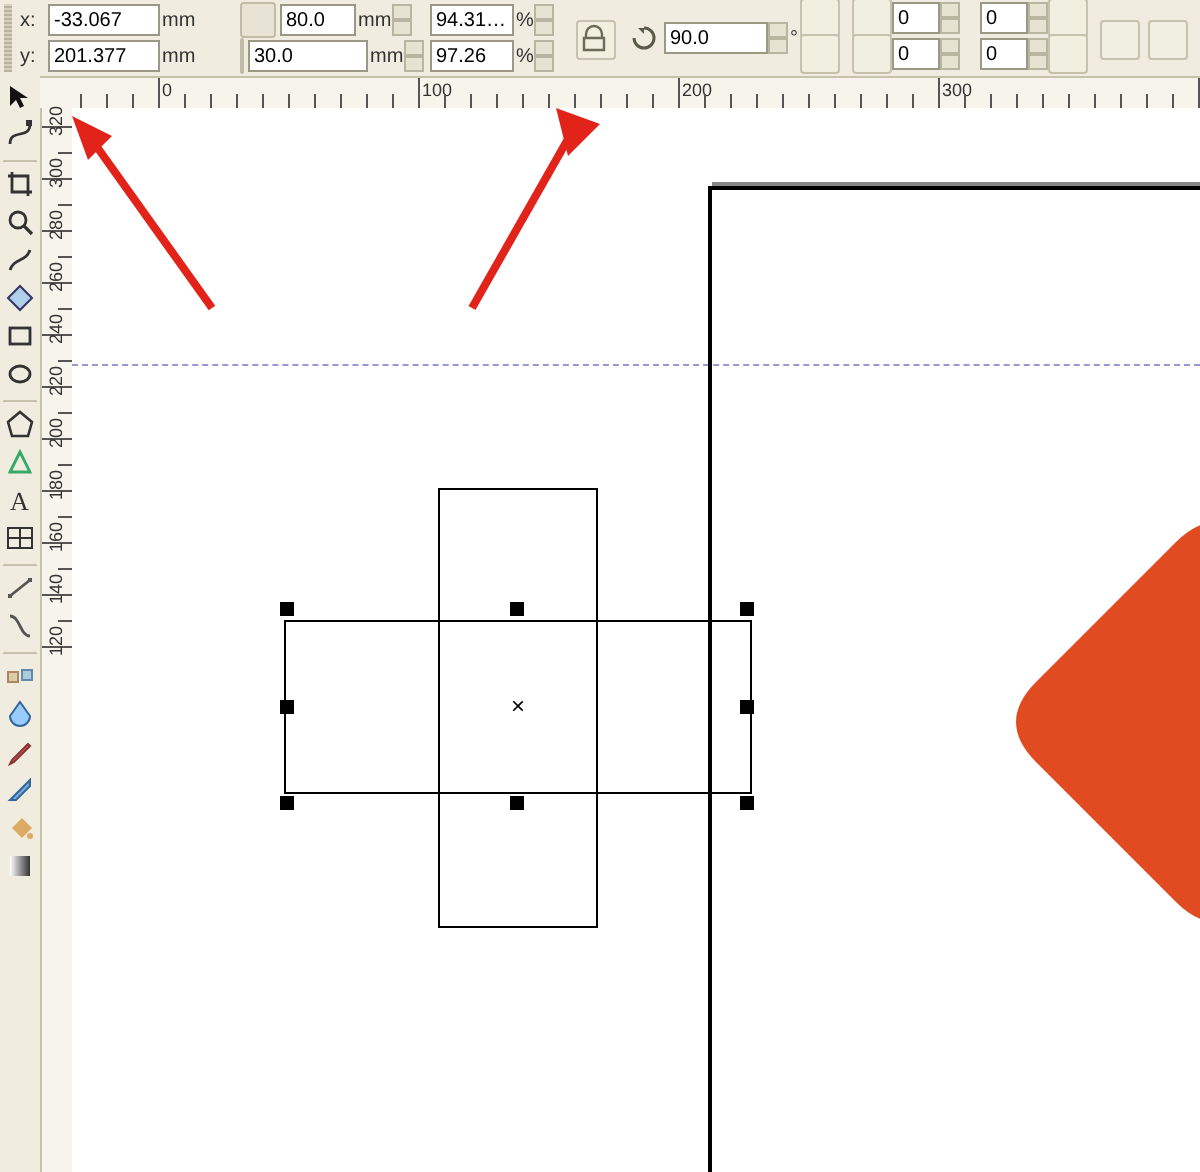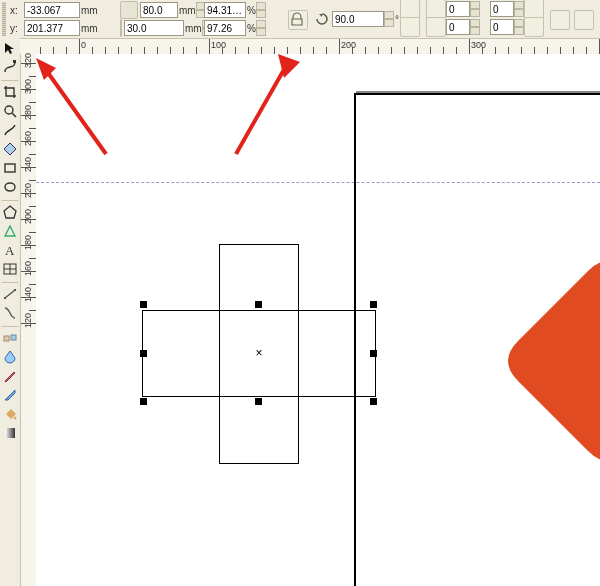--- a/index.html
+++ b/index.html
@@ -88,21 +88,21 @@
         <span class="pb-spin"></span>
       </div>
       <div class="pb-row">
         <span class="pb-icon"></span>
         <input class="pb-field" style="width: 60px; margin-left: 2px;" value="30.0">
         <span class="pb-unit">mm</span>
         <span class="pb-spin"></span>
       </div>
     </div>
 
-    <div class="pb-group" style="left:204px;width:70px;">
+    <div class="pb-group" style="left:215px;width:70px;">
       <div class="pb-row">
         <input class="pb-field" style="width: 42px;" value="94.31…">
         <span class="pb-unit">%</span>
         <span class="pb-spin"></span>
       </div>
       <div class="pb-row">
         <input class="pb-field" style="width: 42px;" value="97.26">
         <span class="pb-unit">%</span>
         <span class="pb-spin"></span>
       </div>

